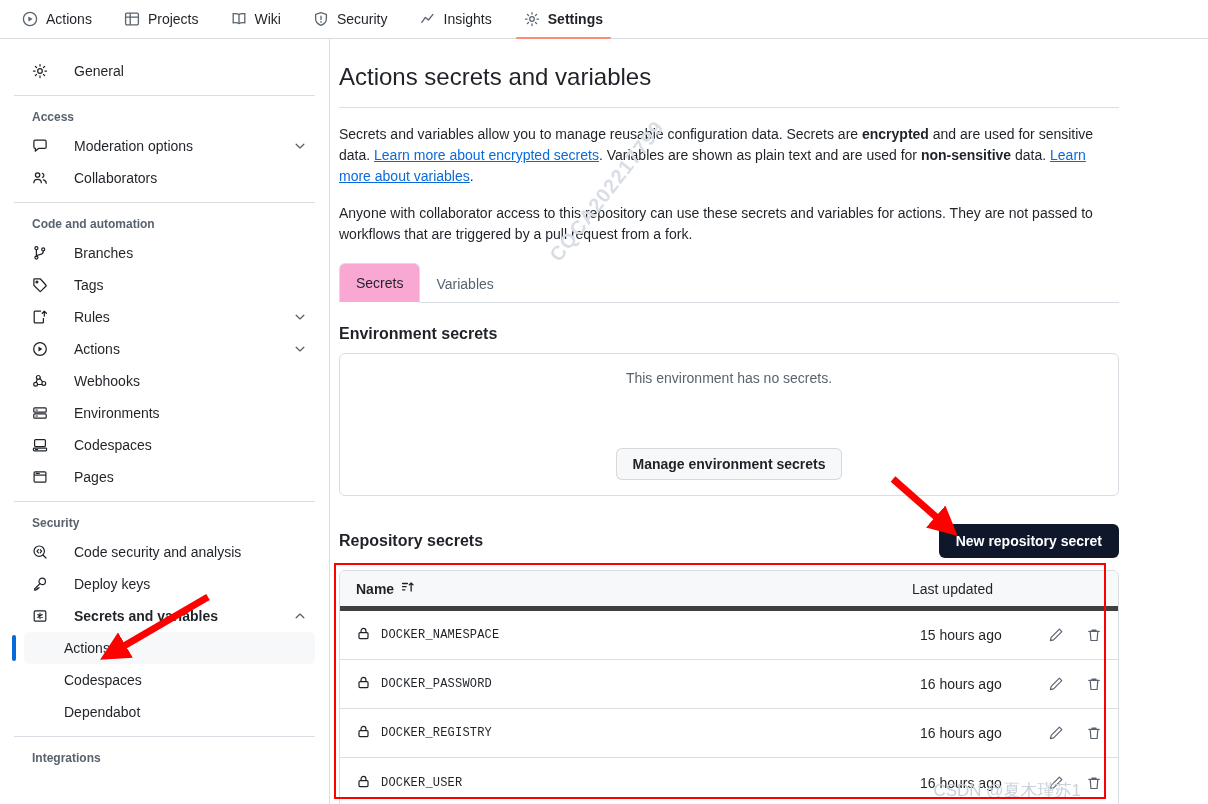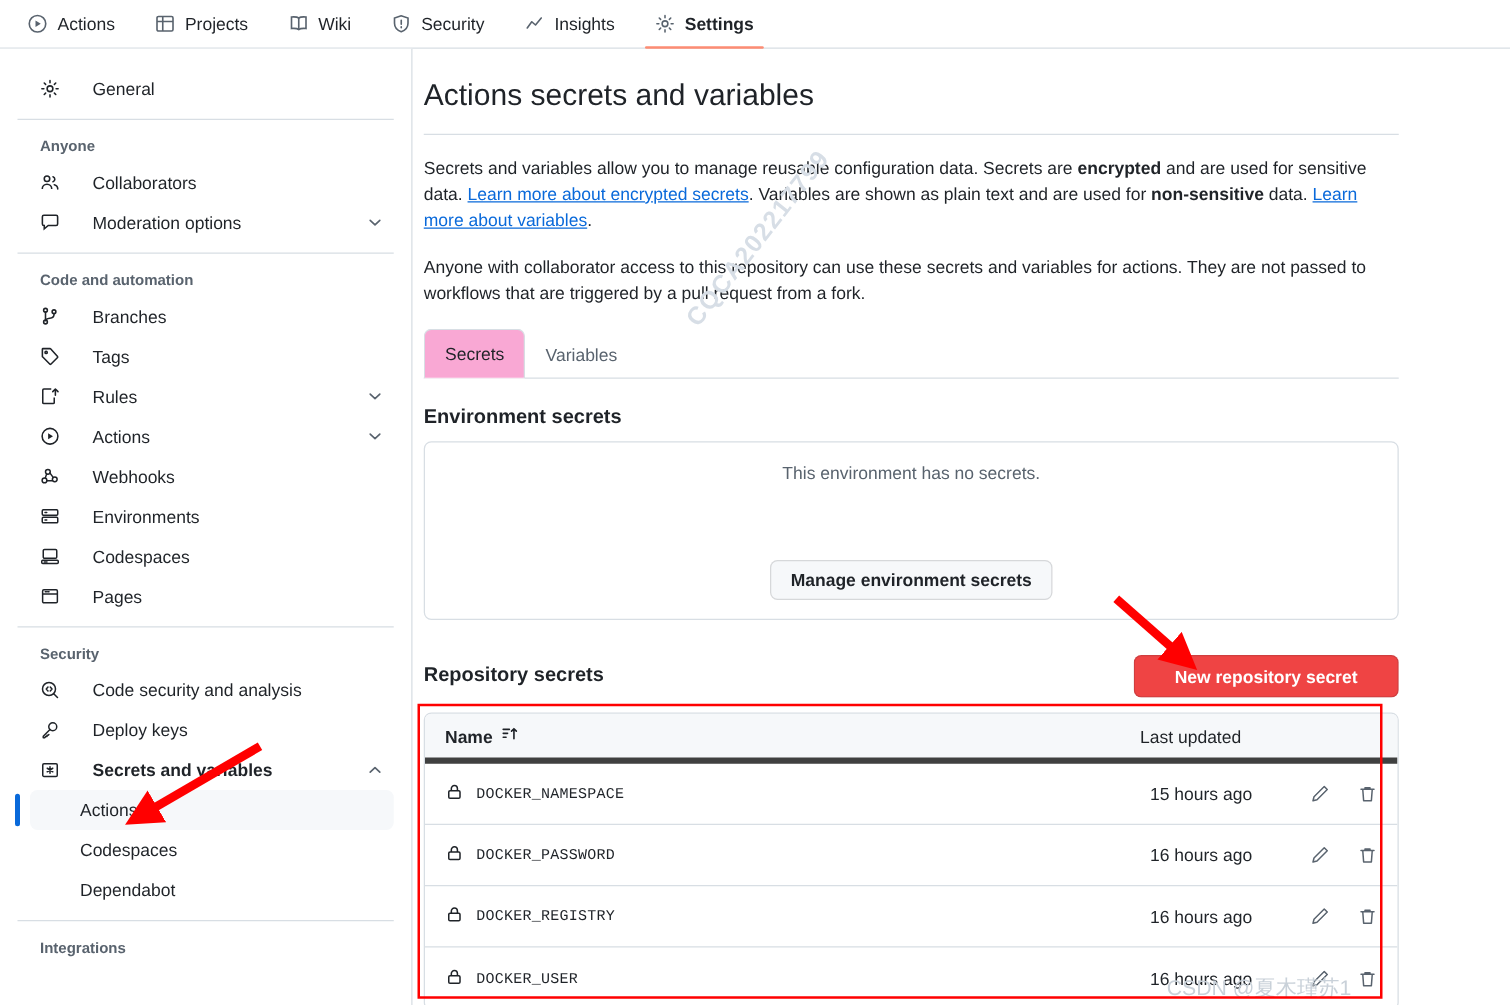--- a/index.html
+++ b/index.html
@@ -107,22 +107,22 @@
   .empty-text { font-size: 14px; color: #59636e; }
   .btn-secondary {
     font-size: 14px; font-weight: bold; color: #1f2328;
     background: #f6f8fa; border: 1px solid rgba(31,35,40,0.15);
     border-radius: 6px; padding: 7px 16px; cursor: pointer; margin-top: 48px;
   }
 
   .repo-head { display: flex; align-items: center; justify-content: space-between; margin-top: 28px; }
   .btn-primary {
     font-size: 14px; font-weight: bold; color: #ffffff;
-    background: #ef4444; border: 1px solid rgba(31,35,40,0.15);
-    border-radius: 6px; padding: 8px 32px; cursor: pointer;
+    background: #0f172a; border: 1px solid rgba(31,35,40,0.15);
+    border-radius: 6px; padding: 8px 16px; cursor: pointer;
   }
 
   .table { border: 1px solid #d8dee4; border-radius: 6px; margin-top: 12px; overflow: hidden; background:#fff; }
   .thead {
     display: flex; align-items: center; height: 40px;
     padding: 0 16px; background: #f6f8fa; border-bottom: 5px solid #404040;
     font-size: 14px; font-weight: bold; color: #1f2328;
   }
   .th-name { flex: 1 1 auto; display: flex; align-items: center; gap: 7px; cursor: pointer; }
   .th-updated { width: 190px; color: #1f2328; font-weight: normal; }
@@ -229,45 +229,45 @@
         <svg width="16" height="16" viewBox="0 0 16 16" fill="none" stroke="currentColor" stroke-width="1.25">
           <circle cx="8" cy="8" r="2.3"></circle>
           <path d="M8 1.5v1.6M8 12.9v1.6M14.5 8h-1.6M3.1 8H1.5M12.6 3.4l-1.1 1.1M4.5 11.5l-1.1 1.1M12.6 12.6l-1.1-1.1M4.5 4.5 3.4 3.4" stroke-linecap="round"></path>
         </svg>
       </span>
       <span class="label">General</span>
     </div>
 
     <div class="nav-divider"></div>
 
-    <div class="nav-group-title">Anyone</div>
-
-    <div class="nav-item">
-      <span class="ico">
-        <svg width="16" height="16" viewBox="0 0 16 16" fill="none" stroke="currentColor" stroke-width="1.25">
-          <circle cx="5.6" cy="5" r="2.2"></circle>
-            <path d="M1.8 13.2c0-2.3 1.7-3.8 3.8-3.8s3.8 1.5 3.8 3.8"></path>
-          <path d="M10.4 3.4a2.1 2.1 0 0 1 0 4M11.4 9.8c1.6.4 2.8 1.7 2.8 3.4" stroke-linecap="round"></path>
-        </svg>
-      </span>
-      <span class="label">Collaborators</span>
-    </div>
+    <div class="nav-group-title">Access</div>
 
     <div class="nav-item">
       <span class="ico">
         <svg width="16" height="16" viewBox="0 0 16 16" fill="none" stroke="currentColor" stroke-width="1.25">
           <path d="M1.9 3.4c0-.7.6-1.2 1.2-1.2h9.8c.7 0 1.2.5 1.2 1.2v5.8c0 .7-.5 1.2-1.2 1.2H6.6l-3.2 2.6v-2.6h-.3c-.6 0-1.2-.5-1.2-1.2Z"></path>
         </svg>
       </span>
       <span class="label">Moderation options</span>
       <span class="chev">
         <svg width="14" height="14" viewBox="0 0 16 16" fill="none" stroke="currentColor" stroke-width="1.5">
           <path d="M3.6 6 8 10.2 12.4 6" stroke-linecap="round" stroke-linejoin="round"></path>
         </svg>
       </span>
+    </div>
+
+    <div class="nav-item">
+      <span class="ico">
+        <svg width="16" height="16" viewBox="0 0 16 16" fill="none" stroke="currentColor" stroke-width="1.25">
+          <circle cx="5.6" cy="5" r="2.2"></circle>
+            <path d="M1.8 13.2c0-2.3 1.7-3.8 3.8-3.8s3.8 1.5 3.8 3.8"></path>
+          <path d="M10.4 3.4a2.1 2.1 0 0 1 0 4M11.4 9.8c1.6.4 2.8 1.7 2.8 3.4" stroke-linecap="round"></path>
+        </svg>
+      </span>
+      <span class="label">Collaborators</span>
     </div>
 
     <div class="nav-divider"></div>
 
     <div class="nav-group-title">Code and automation</div>
 
     <div class="nav-item">
       <span class="ico">
         <svg width="16" height="16" viewBox="0 0 16 16" fill="none" stroke="currentColor" stroke-width="1.25">
           <circle cx="4.4" cy="3.2" r="1.5"></circle>

